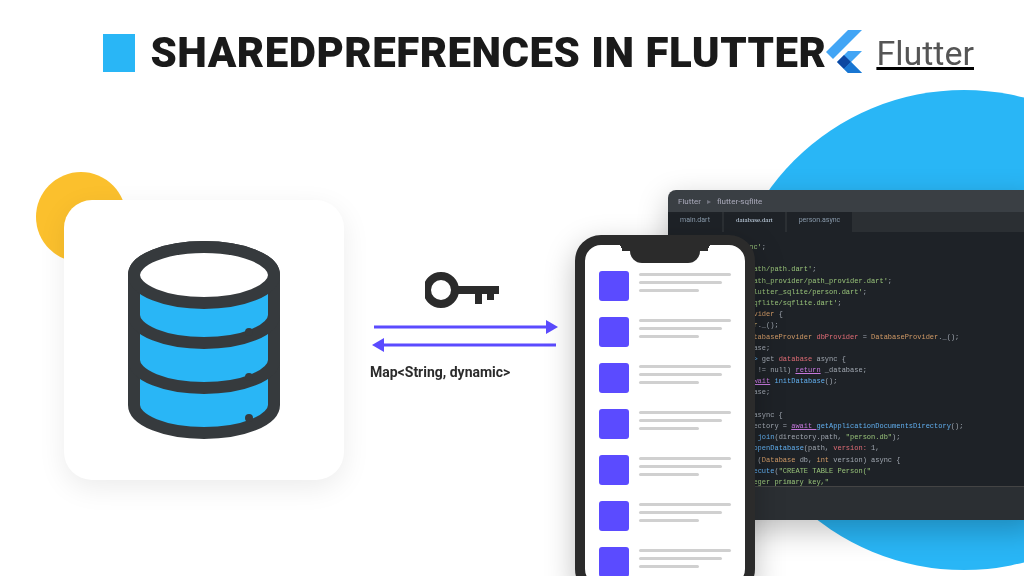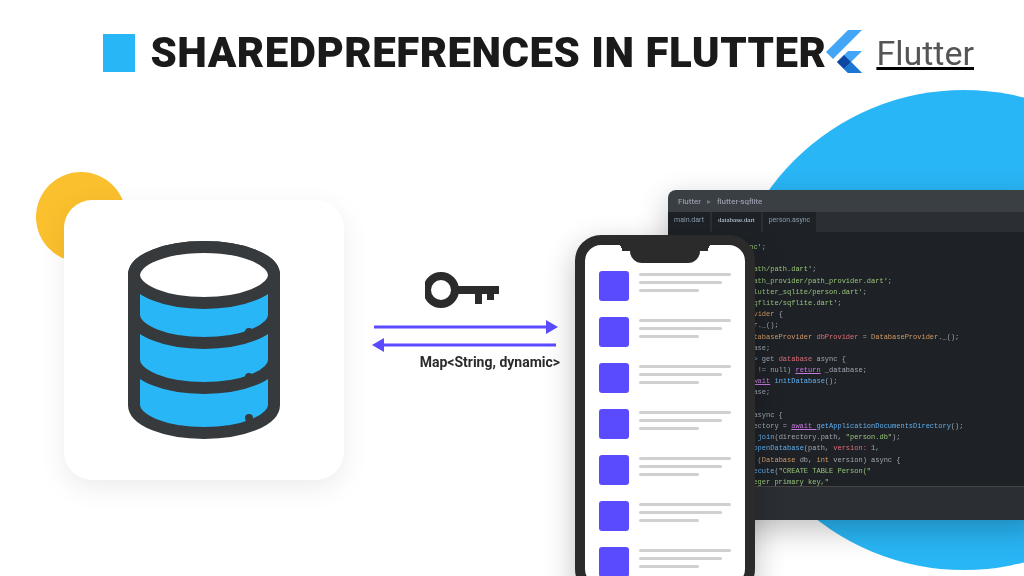--- a/index.html
+++ b/index.html
@@ -84,21 +84,22 @@
       left: 370px;
       top: 270px;
       width: 190px;
       z-index: 3;
     }
     .arrow-row svg { display: block; }
     .map-type {
       font-size: 14px;
       font-weight: 700;
       color: #2b2b2b;
-      text-align: right;
+      text-align: left;
+      margin-top: 10px;
     }
     .phone {
       position: absolute;
       left: 575px;
       top: 235px;
       width: 180px;
       height: 360px;
       background: #fff;
       border: 10px solid #2b2b2b;
       border-radius: 26px;
@@ -166,21 +167,21 @@
       color: #aab;
     }
     .ide-tabs {
       height: 20px;
       background: #2b2f33;
       display: flex;
       gap: 2px;
       font-size: 7px;
       color: #8899aa;
     }
-    .ide-tab { padding: 4px 6px; background: #1e2227; }
+    .ide-tab { padding: 4px 12px; background: #1e2227; }
     .ide-tab.active { color: #ccddee; font-family: Liberation Serif, serif; }
     .ide-body {
       flex: 1;
       background: #1e2227;
       padding: 10px 14px;
       font-family: "Courier New", monospace;
       font-size: 7px;
       line-height: 1.6;
       color: #a0a7b0;
       white-space: pre;

